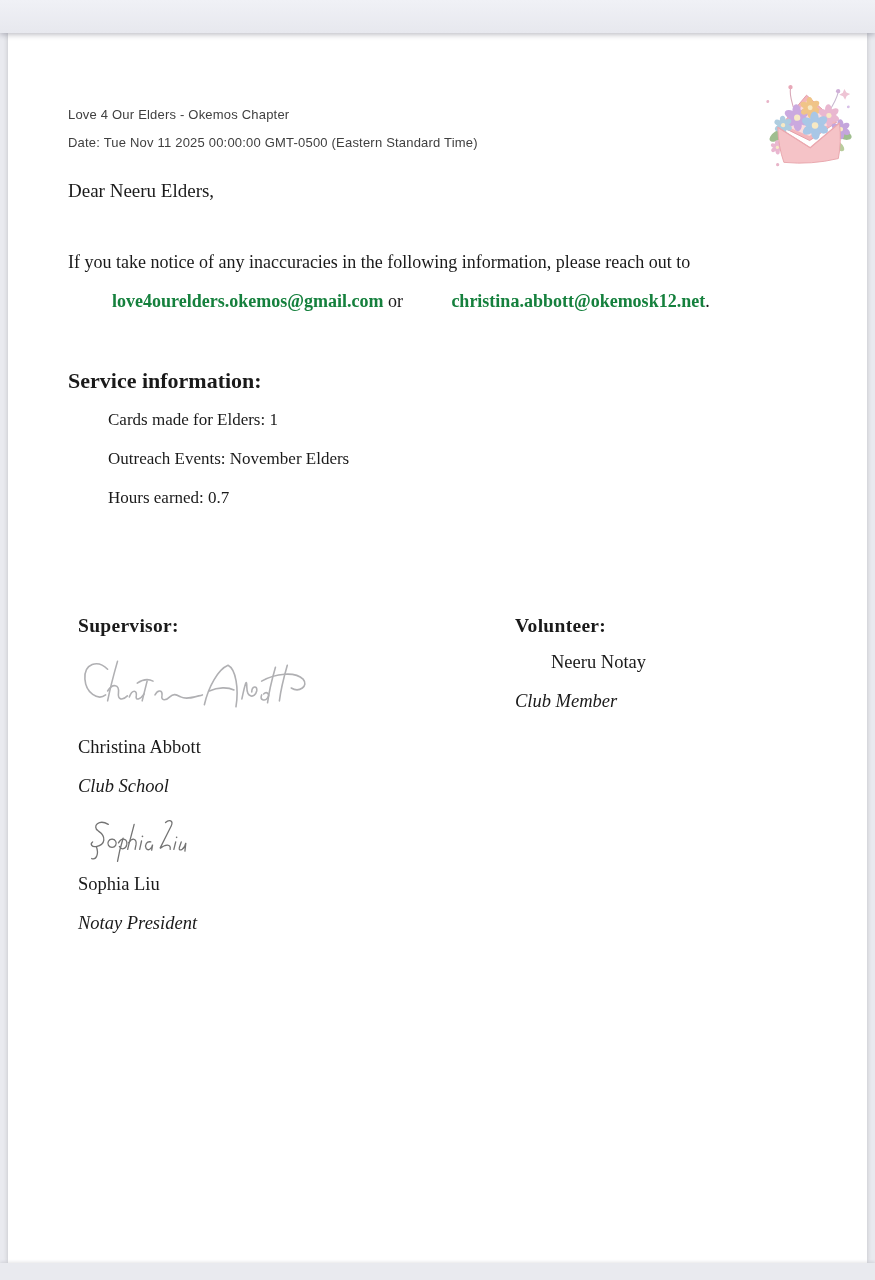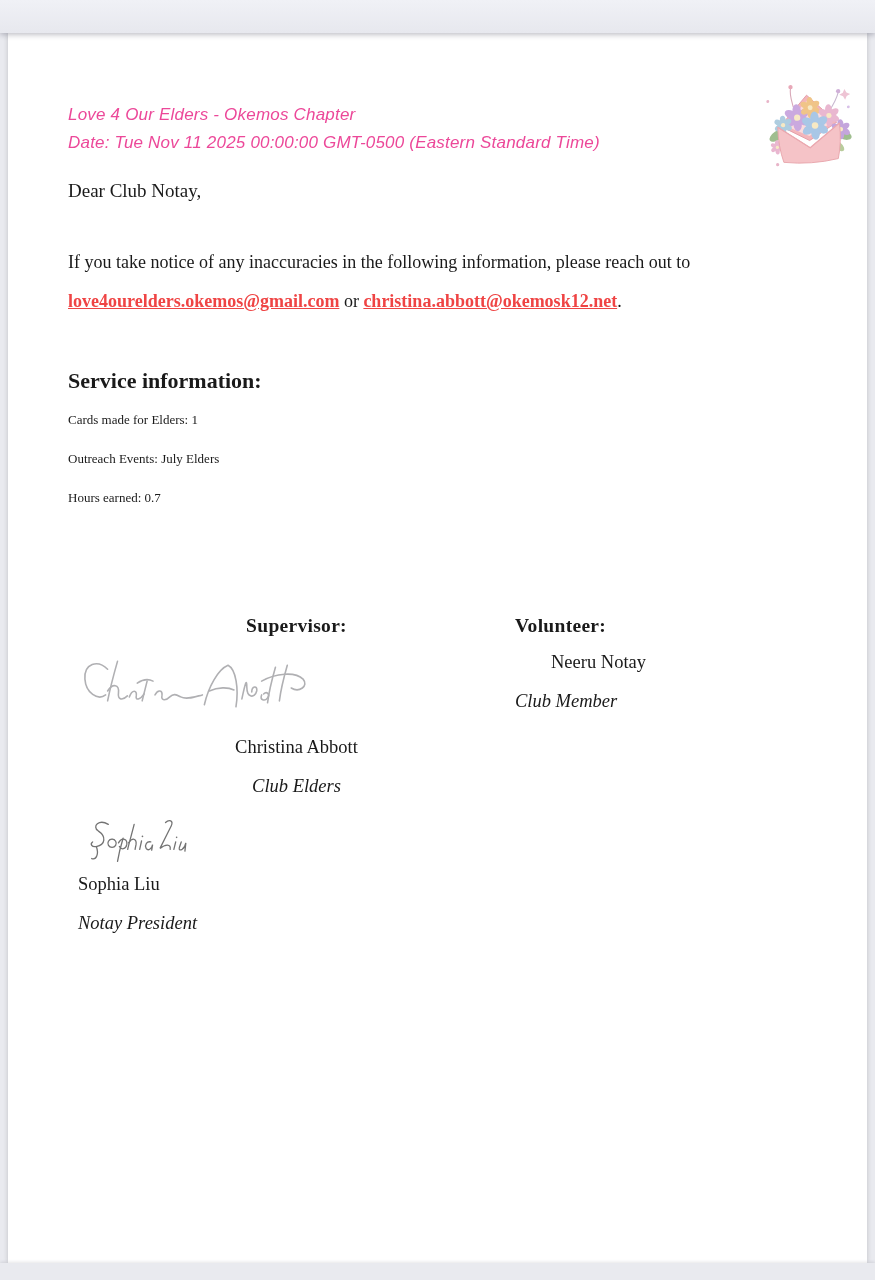--- a/index.html
+++ b/index.html
@@ -29,42 +29,42 @@
     box-shadow: 0 0 5px rgba(0,0,0,0.18);
     padding: 68px 60px 0 60px;
     overflow: hidden;
   }
   .envelope-art {
     position: absolute; top: 45px; right: 8px;
     width: 100px; height: 96px;
   }
   .header-org, .header-date {
     font-family: "Liberation Sans", sans-serif;
-    font-size: 17px; line-height: 28px;
-    color: #ec4899; letter-spacing: 0.2px;
+    font-size: 13px; line-height: 28px;
+    color: #404040; letter-spacing: 0.2px;
     max-width: 700px;
-    font-style: italic;
   }
   .salutation { font-size: 19px; line-height: 27px; margin-top: 20px; }
   .body-para {
     margin-top: 48px; font-size: 18px; line-height: 39px;
     max-width: 748px; text-indent: 57px;
   }
   .contact-para {
     margin-top: 39px; font-size: 18px; line-height: 39px; max-width: 748px;
   }
   .email-link {
-    color: #ef4444; font-weight: bold; text-decoration: underline;
+    color: #15803d; font-weight: bold; 
     cursor: pointer;
+    margin-left: 44px;
   }
   .service { margin-top: 40px; }
   .service-heading { font-size: 22px; font-weight: bold; line-height: 39px; }
-  .service-item { font-size: 13px; line-height: 39px; }
+  .service-item { font-size: 17px; line-height: 39px; margin-left: 40px; }
   .sig-row { margin-top: 95px; margin-left: 10px; display: flex; }
-  .sig-col-left { flex: 0 0 437px; text-align: center; }
+  .sig-col-left { flex: 0 0 437px; }
   .sig-col-right { flex: 1; }
   .sig-heading { font-size: 19.5px; font-weight: bold; line-height: 28px; letter-spacing: 0.3px; }
   .sig-svg-abbott { display: block; margin-top: 10px; width: 232px; height: 78px; }
   .sig-name { font-size: 18.5px; line-height: 39px; }
   .sig-role { font-size: 18.5px; line-height: 39px; font-style: italic; }
   .sig-col-right .sig-name { margin-top: 3px; margin-left: 36px; }
   .president-block { margin-top: 11px; margin-left: 10px; }
   .sig-svg-sophia { display: block; width: 112px; height: 48px; margin-left: 2px; }
 </style>
 </head>
@@ -108,29 +108,29 @@
       <use href="#fl" transform="translate(27 47) scale(0.8)" color="#aecde0"></use>
       <use href="#fl" transform="translate(19 71) scale(0.6)" color="#e9b7d0"></use>
       <path d="M21 49 Q20 70 25 88 Q55 93 85 88 Q90 70 89 49 L55 74 Z" fill="#f5c3c7" stroke="#e8a5ac" stroke-width="1"></path>
       <path d="M21 49 L55 74 L89 49" fill="none" stroke="#eba9b0" stroke-width="1.4"></path>
     </g>
   </svg>
 
   <div class="header-org">Love 4 Our Elders - Okemos Chapter</div>
   <div class="header-date">Date: Tue Nov 11 2025 00:00:00 GMT-0500 (Eastern Standard Time)</div>
 
-  <div class="salutation">Dear Club Notay,</div>
+  <div class="salutation">Dear Neeru Elders,</div>
 
 
   <p class="contact-para"><span>If you take notice of any inaccuracies in the following information, please reach out to </span><a class="email-link">love4ourelders.okemos@gmail.com</a><span> or </span><a class="email-link">christina.abbott@okemosk12.net</a><span>.</span></p>
 
   <div class="service">
     <div class="service-heading">Service information:</div>
     <div class="service-item">Cards made for Elders: 1</div>
-    <div class="service-item">Outreach Events: July Elders</div>
+    <div class="service-item">Outreach Events: November Elders</div>
     <div class="service-item">Hours earned: 0.7</div>
   </div>
 
   <div class="sig-row">
     <div class="sig-col-left">
       <div class="sig-heading">Supervisor:</div>
       <svg class="sig-svg-abbott" viewBox="0 0 235 72" fill="none" stroke="#b0b0b3" stroke-width="1.6" stroke-linecap="round">
         <path d="M30 16 C20 6 6 10 7 26 C8 40 20 48 28 42"></path>
         <path d="M40 8 C36 22 32 38 30 48"></path>
         <path d="M30 38 C35 30 42 31 41 40 C40 47 45 48 50 43"></path>
@@ -140,21 +140,21 @@
         <path d="M78 42 C81 36 86 37 85 43 C84 48 89 48 93 44 C97 40 100 42 104 44 C110 47 118 44 126 42"></path>
         <path d="M128 52 C132 34 142 16 152 12 C160 16 163 36 160 54"></path>
         <path d="M133 38 C142 34 152 34 158 37"></path>
         <path d="M166 46 C169 32 171 24 171 34 C171 45 179 46 181 38 C182 32 176 33 176 39"></path>
         <path d="M186 42 C184 47 189 49 192 45 C195 41 191 38 188 41"></path>
         <path d="M200 14 C196 28 193 42 192 50"></path>
         <path d="M212 12 C208 26 205 40 204 48"></path>
         <path d="M186 28 C200 20 220 18 228 26 C234 33 224 40 216 35"></path>
       </svg>
       <div class="sig-name">Christina Abbott</div>
-      <div class="sig-role">Club Elders</div>
+      <div class="sig-role">Club School</div>
     </div>
     <div class="sig-col-right">
       <div class="sig-heading">Volunteer:</div>
       <div class="sig-name">Neeru Notay</div>
       <div class="sig-role">Club Member</div>
     </div>
   </div>
 
   <div class="president-block">
     <svg class="sig-svg-sophia" viewBox="0 0 112 52" fill="none" stroke="#737373" stroke-width="1.4" stroke-linecap="round">

